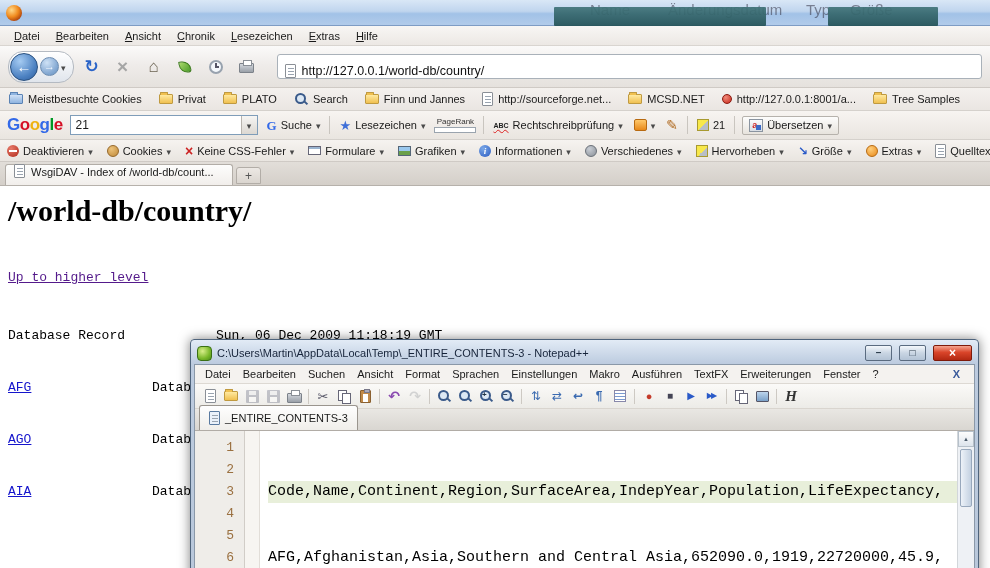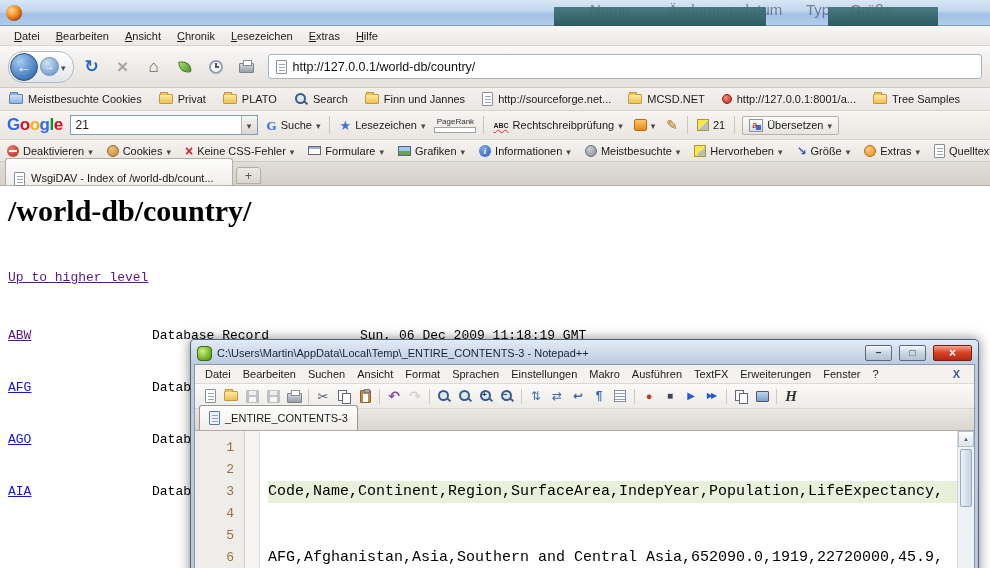--- a/index.html
+++ b/index.html
@@ -30,21 +30,21 @@
   .gi-stop::before{content:"×";color:#a6a6a6;font-weight:bold;font-size:19px}
   .gi-home::before{content:"⌂";color:#6b6352;font-size:17px}
   .caret{display:inline-block}
   .caret::before{content:"▾";font-size:9px;color:#4a4a4a}
   .icon-leaf{width:12px;height:12px;background:linear-gradient(135deg,#a9d96a,#4a9a2a);border:1px solid #3a7a1a;border-radius:0 100% 4px 100%;transform:rotate(-8deg)}
   .icon-clock{width:14px;height:14px;border:2px solid #98a2ae;border-radius:50%;background:#f4f8fc;position:relative}
   .icon-clock::before{content:"";position:absolute;left:4px;top:1px;width:2px;height:4px;background:#556}
   .icon-clock::after{content:"";position:absolute;left:4px;top:4px;width:4px;height:2px;background:#556}
   .icon-printer{width:15px;height:10px;background:linear-gradient(#d3d7dd,#9aa0a8);border:1px solid #7c828a;border-radius:1px;position:relative;margin-top:3px}
   .icon-printer::before{content:"";position:absolute;left:3px;top:-4px;width:7px;height:4px;background:#fff;border:1px solid #8a8f96}
-  .urlbar{flex:1;height:25px;background:#fff;border:1px solid #a9b1b9;border-radius:3px;display:flex;align-items:center;gap:6px;padding:0 7px;margin-left:3px;overflow:hidden}
+  .urlbar{flex:1;height:25px;background:#fff;border:1px solid #a9b1b9;border-radius:3px;display:flex;align-items:flex-end;gap:6px;padding:0 7px;margin-left:12px;overflow:hidden}
   .url-text{font-size:12.5px;color:#101010;white-space:nowrap}
   .icon-page{width:11px;height:14px;background:#fff;border:1px solid #8a8f96;border-radius:1px;position:relative;flex:none}
   .icon-page::before{content:"";position:absolute;left:2px;top:3px;width:6px;height:1px;background:#9aa4b0;box-shadow:0 3px 0 #9aa4b0,0 6px 0 #9aa4b0}
   .icon-page.blue{background:#eaf1fa;border-color:#5a7aa0}
 
   .ff-bookmarks{height:23px;background:linear-gradient(#f4f1ee,#eae6e2);border-bottom:1px solid #d5d1cc;display:flex;align-items:center;gap:17px;padding:0 9px;white-space:nowrap;overflow:hidden}
   .bm{display:flex;align-items:center;gap:5px;font-size:11px}
   .icon-folder{width:14px;height:10px;background:linear-gradient(#ffe9a0,#f0c050);border:1px solid #c09a40;border-radius:1px;position:relative;flex:none}
   .icon-folder::before{content:"";position:absolute;top:-3px;left:0;width:6px;height:2px;background:#f0c050;border:1px solid #c09a40;border-bottom:none;border-radius:1px 1px 0 0}
   .icon-folder.smart{background:linear-gradient(#cfe0f5,#8fb4e0);border-color:#5a82b4}
@@ -85,21 +85,21 @@
   .gi-cssx::before{content:"×";color:#c22;font-weight:bold;font-size:14px}
   .icon-form{width:13px;height:9px;background:#fff;border:1px solid #667;box-shadow:inset 0 2px 0 #9ab4d0;flex:none}
   .icon-pic{width:13px;height:10px;border:1px solid #567;background:linear-gradient(180deg,#9ac8ee 55%,#6aa04a 55%);flex:none}
   .icon-info{width:12px;height:12px;border-radius:50%;background:radial-gradient(circle at 35% 30%,#7aa8e8,#2a5ac0);position:relative;flex:none}
   .icon-info::before{content:"i";position:absolute;inset:0;display:flex;align-items:center;justify-content:center;color:#fff;font-size:9px;font-family:"Liberation Serif","DejaVu Serif",serif;font-style:italic;font-weight:bold}
   .ico-misc{width:12px;height:12px;border-radius:50%;background:radial-gradient(circle at 35% 30%,#c8cdd4,#8a9098);border:1px solid #6a7078;flex:none}
   .gi-resize::before{content:"↘";font-size:12px;color:#2a5ac8;font-weight:bold}
   .ico-extras{width:12px;height:12px;border-radius:50%;background:radial-gradient(circle at 35% 30%,#ffce7a,#e8891a);border:1px solid #b86a10;flex:none}
 
   .ff-tabbar{height:24px;background:linear-gradient(#e2ded9,#d4cfc9);border-bottom:1px solid #b6b1ab;display:flex;align-items:flex-end;gap:3px;padding:2px 5px 0}
-  .tab{height:21px;min-width:228px;background:linear-gradient(#fdfdfc,#f1eeeb);border:1px solid #b2ada7;border-bottom:none;border-radius:3px 3px 0 0;display:flex;align-items:flex-start;gap:6px;padding:13px 8px;font-size:11px}
+  .tab{height:21px;min-width:228px;background:linear-gradient(#fdfdfc,#f1eeeb);border:1px solid #b2ada7;border-bottom:none;border-radius:3px 3px 0 0;display:flex;align-items:flex-end;gap:6px;padding:7px 8px;font-size:11px}
   .tab-new{height:17px;width:25px;margin-bottom:1px;background:linear-gradient(#ece8e4,#dad5cf);border:1px solid #b2ada7;border-radius:3px 3px 0 0;display:flex;align-items:center;justify-content:center;font-size:12px;color:#555}
 
   
   .content{position:absolute;top:186px;left:0;right:0;bottom:0;background:#fff;overflow:hidden}
   .pagetitle{font-family:"Liberation Serif","DejaVu Serif",serif;font-size:30px;font-weight:bold;margin:8px 0 0 8px;color:#000}
   .uplink{display:inline-block;margin:42px 0 0 8px;font-family:"Liberation Mono","DejaVu Sans Mono",monospace;font-size:13px;color:#541a8b;text-decoration:underline;cursor:pointer}
   .listing{margin:10px 0 0 8px;font-family:"Liberation Mono","DejaVu Sans Mono",monospace;font-size:13px;white-space:pre}
   .lrow{display:flex;height:22px;line-height:22px}
   .lname{width:144px;text-decoration:underline;color:#1515cc;cursor:pointer;overflow:hidden}
   .lname.visited{color:#541a8b}
@@ -342,21 +342,21 @@
       </span>
     <span class="wd-sep"></span>
     <span class="wd">
         <span class="icon-info"></span>
         <span>Informationen</span>
         <span class="caret"></span>
       </span>
     <span class="wd-sep"></span>
     <span class="wd">
         <span class="ico-misc"></span>
-        <span>Meistbesuchte</span>
+        <span>Verschiedenes</span>
         <span class="caret"></span>
       </span>
     <span class="wd-sep"></span>
     <span class="wd">
         <span class="icon-highlighter"></span>
         <span>Hervorheben</span>
         <span class="caret"></span>
       </span>
     <span class="wd-sep"></span>
     <span class="wd">
@@ -382,21 +382,21 @@
         <span class="icon-page"></span>
         <span>WsgiDAV - Index of /world-db/count...</span>
       </span>
     <span class="tab-new">+</span>
   </div>
 
   <div class="content">
     <div class="pagetitle">/world-db/country/</div>
     <a class="uplink">Up to higher level</a>
     <div class="listing">
-      <div class="lrow"><a class="lname visited">ABW</a><span class="ltype">Database Record</span><span class="ldate">Sun, 06 Dec 2009 11:18:19 GMT</span></div>
+      <div class="lrow"><span class="ltype">Database Record</span><span class="ldate">Sun, 06 Dec 2009 11:18:19 GMT</span></div>
       <div class="lrow"><a class="lname">AFG</a><span class="ltype">Database Record</span><span class="ldate">Sun, 06 Dec 2009 11:18:19 GMT</span></div>
       <div class="lrow"><a class="lname">AGO</a><span class="ltype">Database Record</span><span class="ldate">Sun, 06 Dec 2009 11:18:19 GMT</span></div>
       <div class="lrow"><a class="lname">AIA</a><span class="ltype">Database Record</span><span class="ldate">Sun, 06 Dec 2009 11:18:19 GMT</span></div>
       
       
       
       
       
       
       

